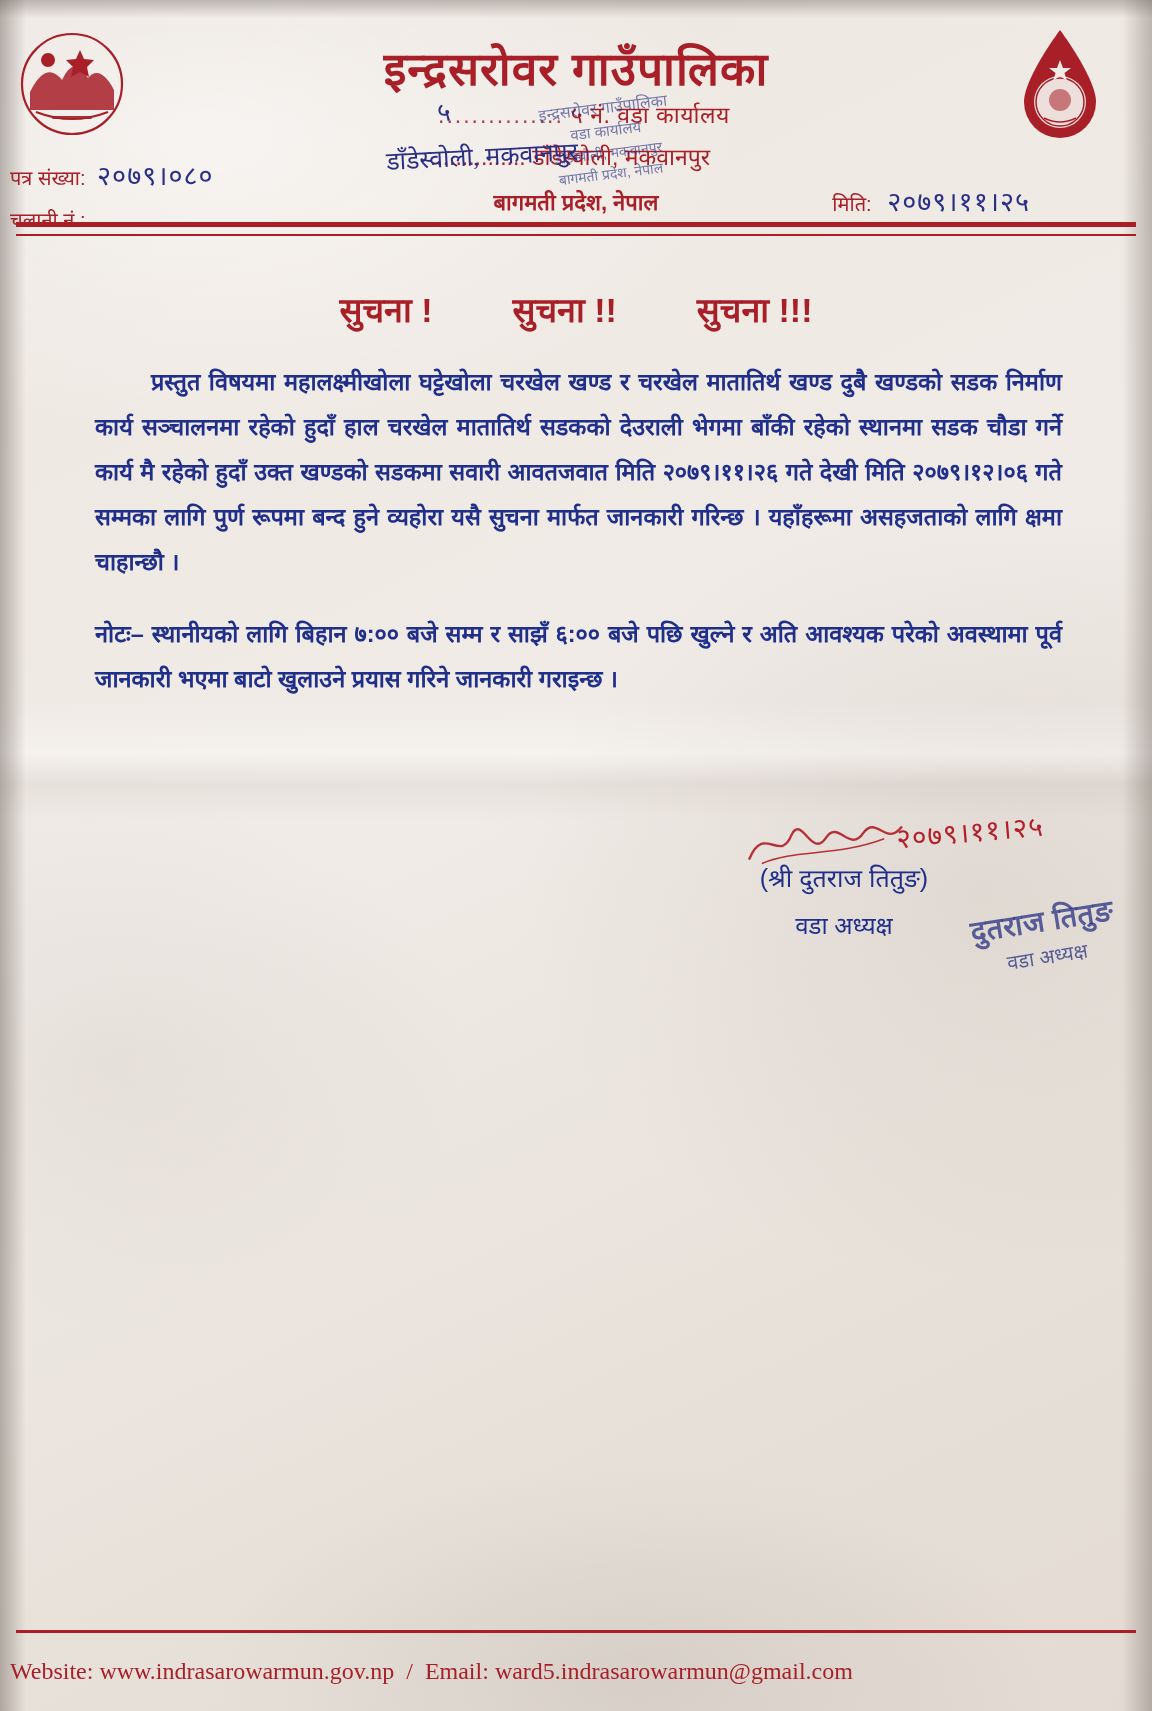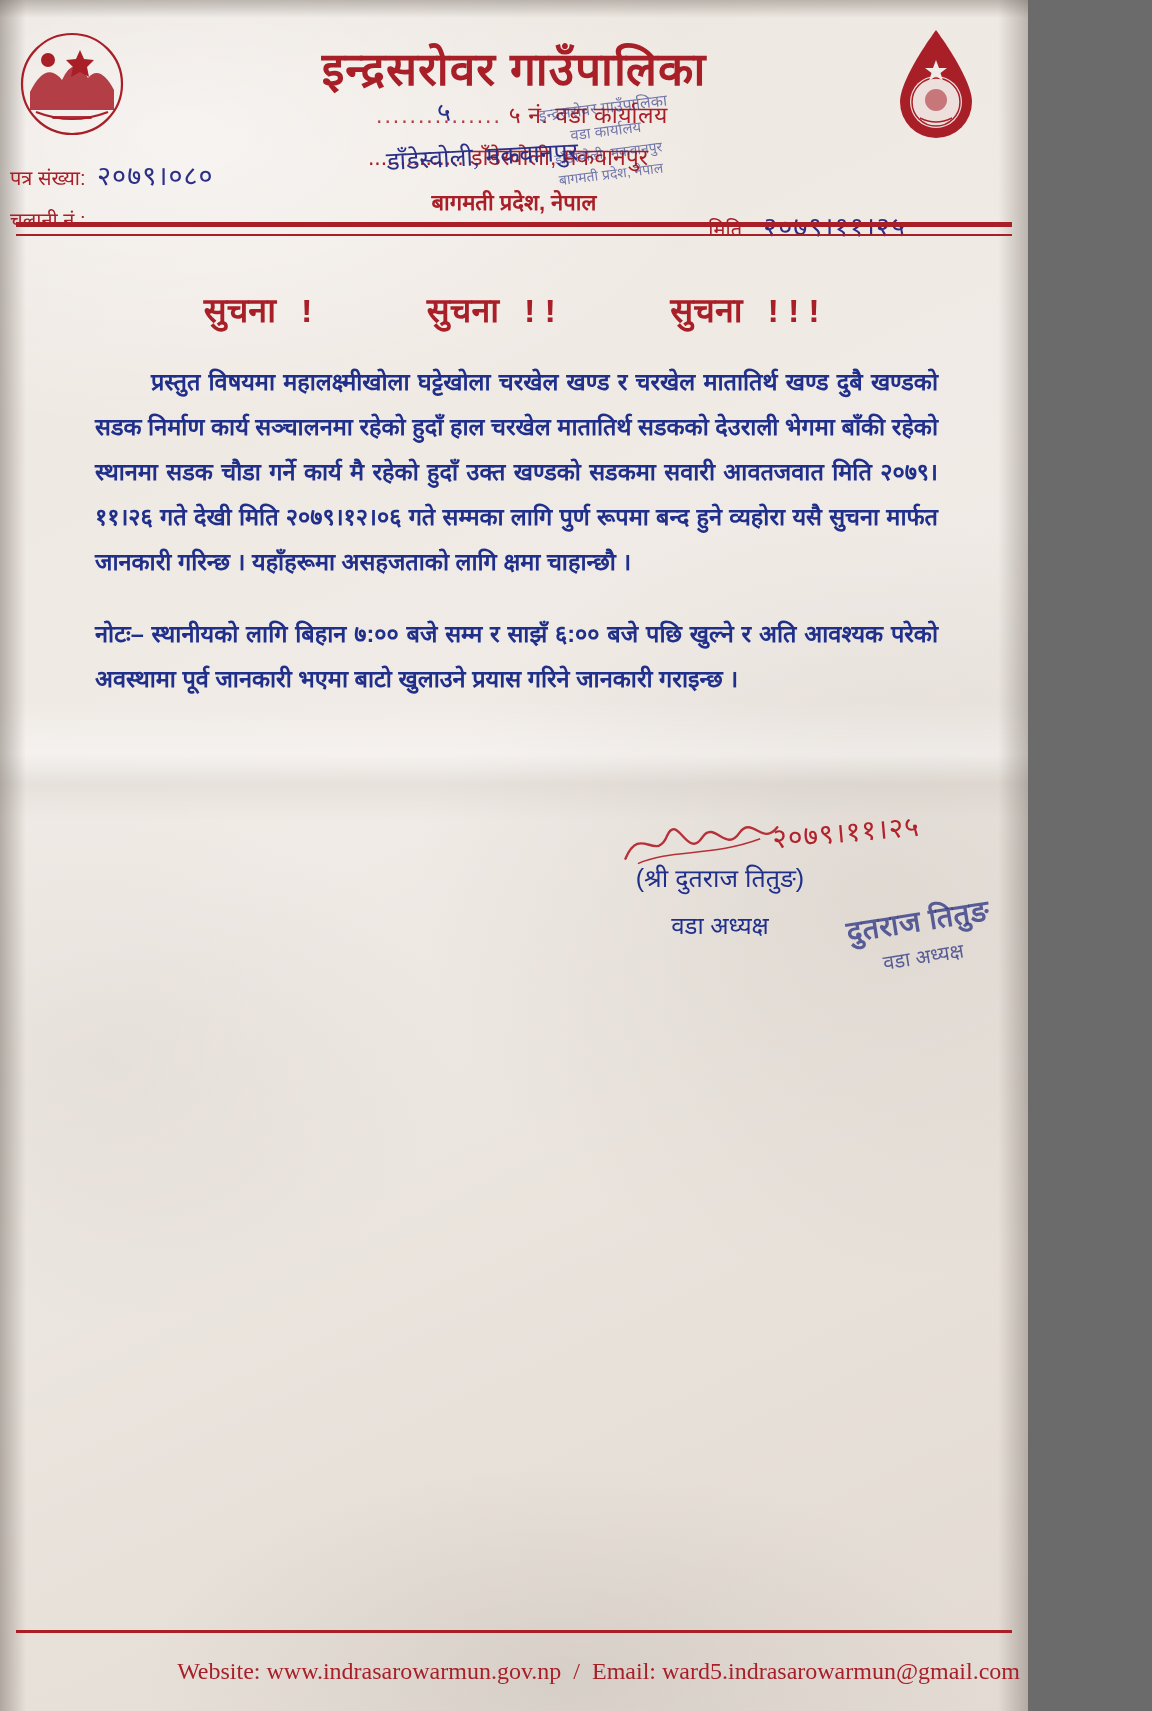--- a/index.html
+++ b/index.html
@@ -2,21 +2,21 @@
 <html><head>
 <meta charset="utf-8">
 <style>
   html, body {
     margin: 0;
     padding: 0;
     background: #6b6b6b;
   }
   .page {
     position: relative;
-    width: 1028px;
+    width: 1152px;
     height: 1711px;
     background: linear-gradient(155deg, #e9e2dc 0%, #efe9e3 18%, #f0ebe6 45%, #e8e1da 75%, #e2dad3 100%);
     overflow: hidden;
     font-family: "Liberation Serif", "DejaVu Serif", serif;
     box-sizing: border-box;
   }
   
   .paper-shade {
     position: absolute;
     inset: 0;
@@ -166,21 +166,20 @@
     letter-spacing: 1px;
   }
   .meta-right {
     position: absolute;
     right: 122px;
     top: 182px;
     color: #a81f28;
     font-size: 20px;
     font-family: "Liberation Sans", sans-serif;
     white-space: nowrap;
-    margin-top: 25px;
   }
   .hw-miti {
     color: #2b2f86;
     font-size: 27px;
     margin-left: 10px;
     letter-spacing: 1px;
   }
 
   .rule-thick {
     position: absolute;
@@ -197,25 +196,25 @@
     background: #a81f28;
   }
 
   
   .notice-heads {
     position: absolute;
     left: 0; right: 0;
     top: 286px;
     display: flex;
     justify-content: center;
-    gap: 110px;
+    gap: 80px;
     color: #a81f28;
     font-size: 34px;
     font-weight: bold;
-    font-family: Liberation Mono, monospace;
+    font-family: Liberation Sans, sans-serif;
   }
   .body-text {
     position: absolute;
     left: 95px;
     right: 90px;
     top: 360px;
     color: #1f2f8a;
     font-size: 23.5px;
     line-height: 1.92;
     text-align: justify;
@@ -279,26 +278,27 @@
   
   .footer-rule {
     position: absolute;
     left: 16px; right: 16px;
     bottom: 78px;
     height: 3px;
     background: #a81f28;
   }
   .footer {
     position: absolute;
-    left: 0; right: 8px;
+    left: 0; right: 16px;
     bottom: 26px;
-    text-align: right;
+    text-align: left;
     color: #a81f28;
     font-size: 24px;
     font-family: "Liberation Serif", serif;
+    padding-left: 10px;
   }
   .footer .sep { margin: 0 6px; }
   .fold {
     position: absolute;
     left: 0; right: 0;
     top: 700px;
     height: 120px;
     background: linear-gradient(180deg, rgba(255,255,255,0) 0%, rgba(255,255,255,0.35) 45%, rgba(150,140,130,0.10) 70%, rgba(255,255,255,0) 100%);
     pointer-events: none;
   }

